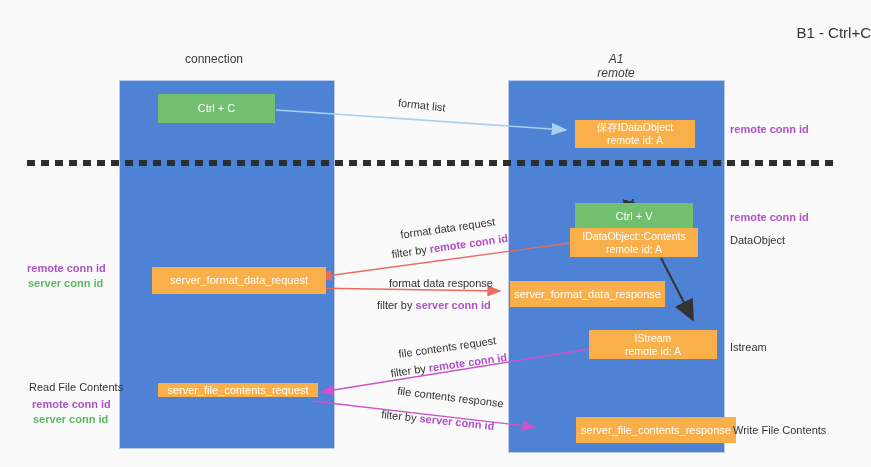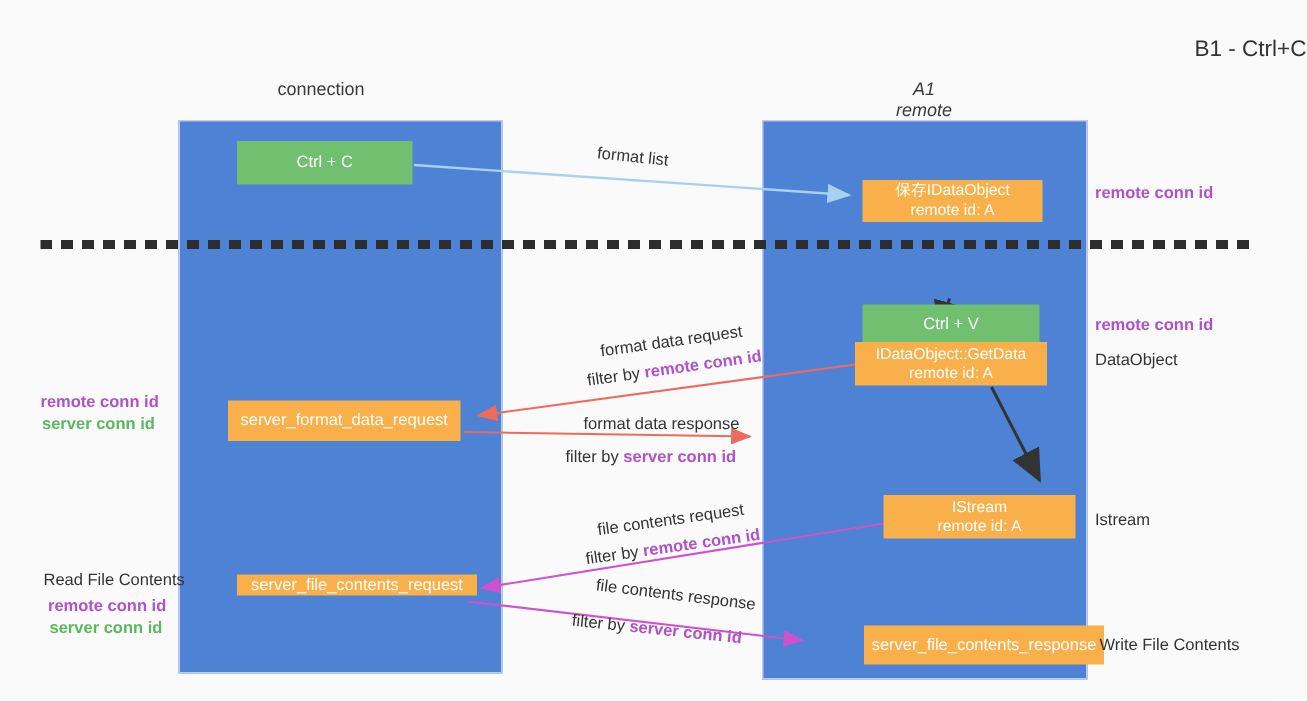--- a/index.html
+++ b/index.html
@@ -95,28 +95,31 @@
   <div class="node orange" style="left:575px; top:120px; width:120px; height:28px;">
     <span class="l2">保存IDataObject</span>
     <span class="l2">remote id: A</span>
   </div>
 
   <div class="node green" style="left:575px; top:171px; width:118px; height:27px;margin-top:32px;">
     <span>Ctrl + V</span>
   </div>
 
   <div class="node orange" style="left:570px; top:228px; width:128px; height:29px;">
-    <span class="l2">IDataObject::GetData</span>
+    <span class="l2">IDataObject::Contents</span>
     <span class="l2">remote id: A</span>
   </div>
 
-  <div class="node orange" style="left:152px; top:267px; width:155px; height:27px;">
+  <div class="node orange" style="left:152px; top:267px; width:174px; height:27px;">
     <span>server_format_data_request</span>
   </div>
 
+  <div class="node orange" style="left:510px; top:281px; width:155px; height:26px;">
+    <span>server_format_data_response</span>
+  </div>
 
   <div class="node orange" style="left:589px; top:330px; width:128px; height:29px;">
     <span class="l2">IStream</span>
     <span class="l2">remote id: A</span>
   </div>
 
   <div class="node orange" style="left:158px; top:383px; width:160px; height:14px;">
     <span>server_file_contents_request</span>
   </div>
 

